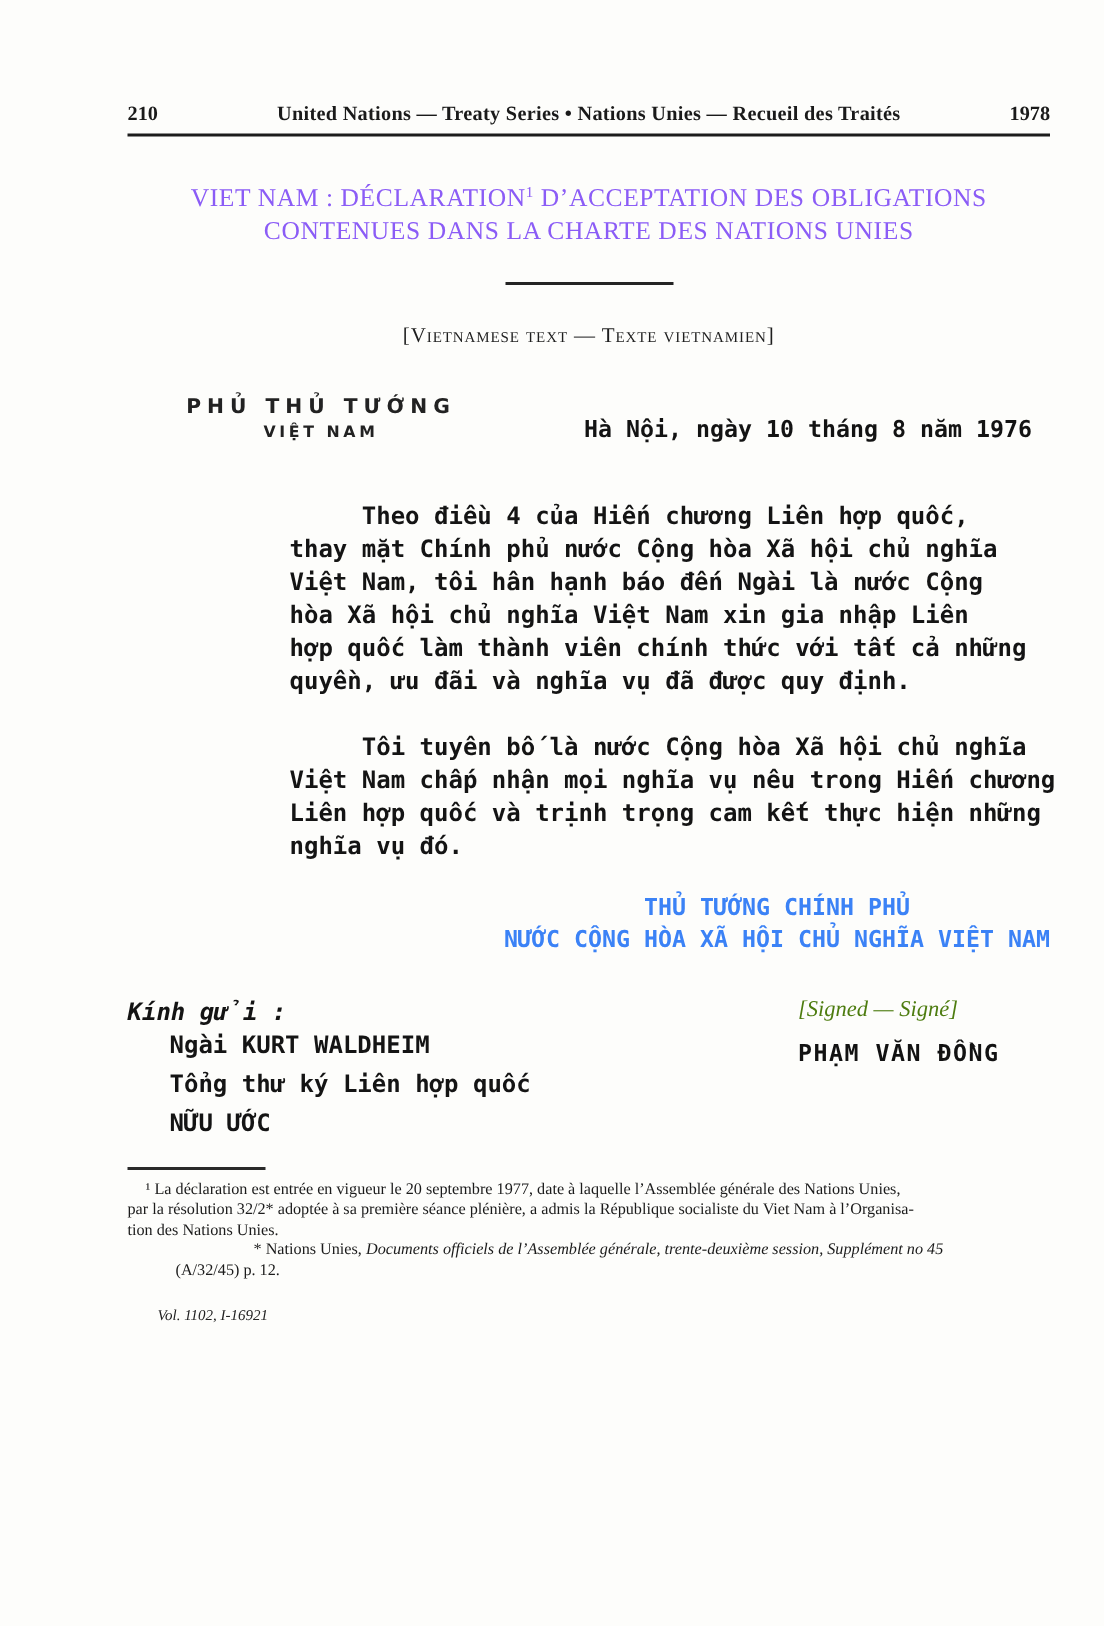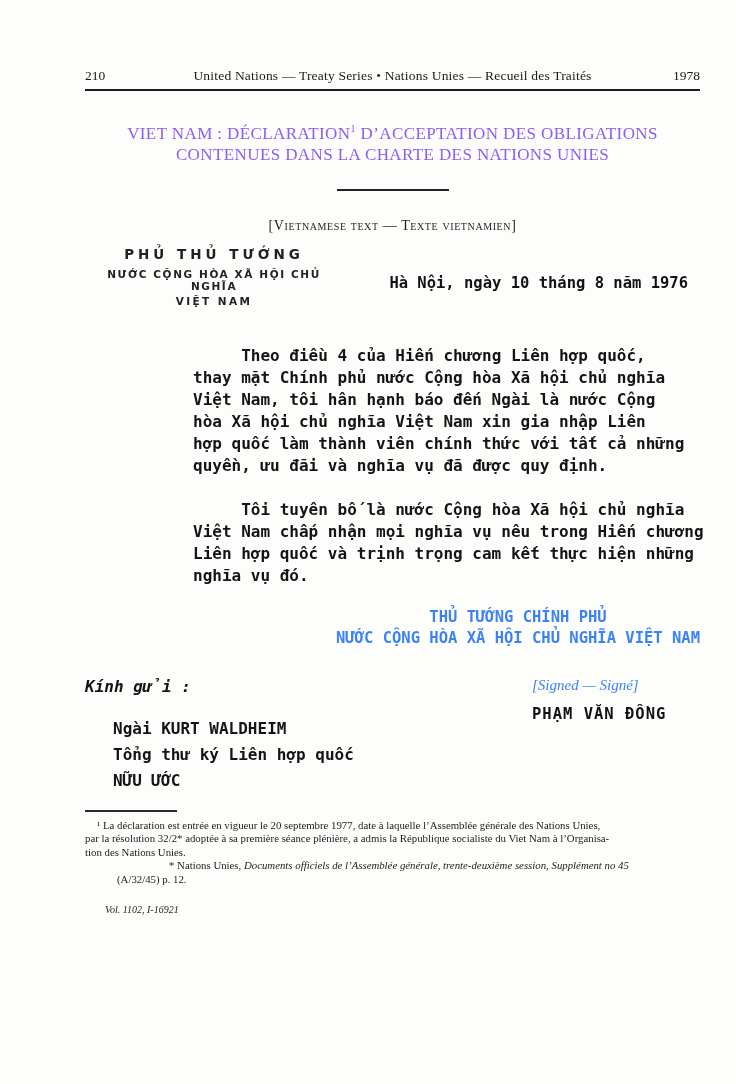--- a/index.html
+++ b/index.html
@@ -14,21 +14,21 @@
     overflow:hidden;
     font-family:"Liberation Serif", serif;
   }
   
   .page-header{
     margin-top:68px;
     display:flex;align-items:baseline;
     border-bottom:2px solid #1c1c1c;
     padding-bottom:5px;
     font-family:"Liberation Serif", serif;
-    font-weight:normal;font-size:13.5px;
+    font-weight:bold;font-size:13.5px;
   }
   .page-number{width:60px;}
   .header-center{flex:1;text-align:center;letter-spacing:0.2px;}
   .header-year{width:60px;text-align:right;}
   
   .doc-title{
     margin:27px 0 0 0;
     text-align:center;
     font-family:"Liberation Serif", serif;
     font-weight:normal;
@@ -42,21 +42,21 @@
     margin:23px auto 0 auto;
   }
   .lang-banner{
     margin-top:27px;
     text-align:center;
     font-variant:small-caps;
     font-size:14px;letter-spacing:0.6px;
     color:#1e1e1e;
   }
   
-  .letterhead-row{display:flex;margin-top:12px;}
+  .letterhead-row{display:flex;margin-top:30px;}
   .letterhead{
     width:258px;text-align:center;
     font-family:"DejaVu Sans", sans-serif;
     color:#222;
   }
   .lh-office{font-size:13.5px;font-weight:bold;letter-spacing:4px;}
   .lh-state1{font-size:10.5px;letter-spacing:1.6px;margin-top:6px;font-weight:600;}
   .lh-state2{font-size:10.5px;letter-spacing:2.4px;margin-top:3px;font-weight:600;}
   .dateline{
     margin-left:auto;margin-right:12px;
@@ -82,25 +82,25 @@
     font-size:15.5px;line-height:21px;
     color:#3b82f6;
   }
   
   .closing{display:flex;margin-top:28px;}
   .addressee{
     font-family:"DejaVu Sans Mono", monospace;
     font-weight:bold;font-size:16px;color:#141414;
   }
   .addressee-label{margin:0;font-style:italic;}
-  .addressee-lines{margin:20px 0 0 28px;line-height:26px;}
+  .addressee-lines{margin:0 0 0 28px;line-height:26px;}
   .sig-col{margin-left:auto;width:168px;text-align:left;}
   .signed-notation{
     font-family:"Liberation Serif", serif;
-    font-style:italic;font-size:15px;color:#3b82f6;
+    font-style:italic;font-size:15px;color:#4d7c0f;
     white-space:nowrap;
   }
   .signatory{
     margin-top:11px;
     font-family:"DejaVu Sans Mono", monospace;
     font-weight:bold;font-size:15.5px;color:#121212;
     letter-spacing:1px;white-space:nowrap;
   }
   
   .footnote-rule{width:92px;height:2px;background:#2a2a2a;margin-top:16px;}
@@ -135,21 +135,20 @@
     <span>CONTENUES DANS LA CHARTE DES NATIONS UNIES</span>
   </h1>
 
   <div class="title-rule"></div>
 
   <div class="lang-banner">[Vietnamese text — Texte vietnamien]</div>
 
   <div class="letterhead-row">
     <div class="letterhead">
       <div class="lh-office">PHỦ THỦ TƯỚNG</div>
-      <div class="lh-state1">NƯỚC CỘNG HÒA XÃ HỘI CHỦ NGHĨA</div>
       <div class="lh-state2">VIỆT NAM</div>
     </div>
     <div class="dateline">Hà Nội, ngày 10 tháng 8 năm 1976</div>
   </div>
 
   <div class="letter-body">
     <p class="para">     Theo điều 4 của Hiến chương Liên hợp quốc,
 thay mặt Chính phủ nước Cộng hòa Xã hội chủ nghĩa
 Việt Nam, tôi hân hạnh báo đến Ngài là nước Cộng
 hòa Xã hội chủ nghĩa Việt Nam xin gia nhập Liên

